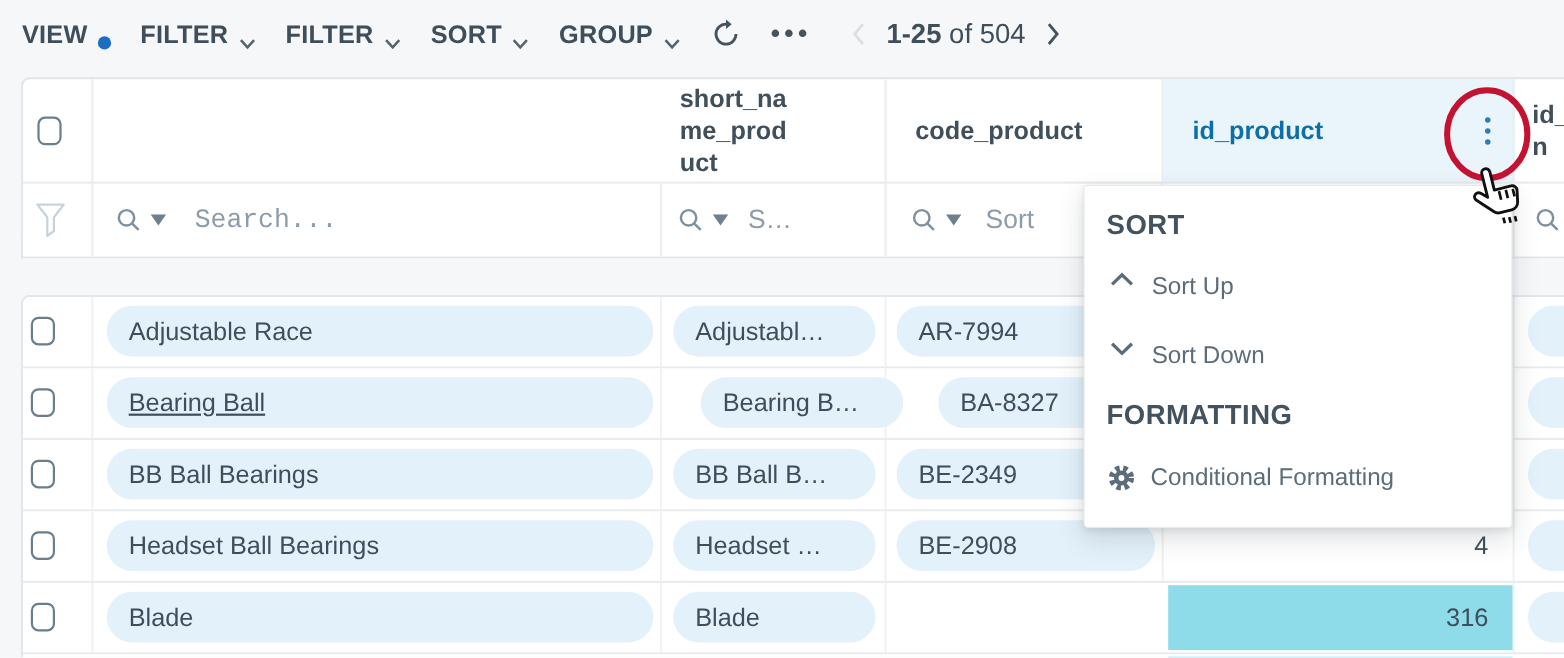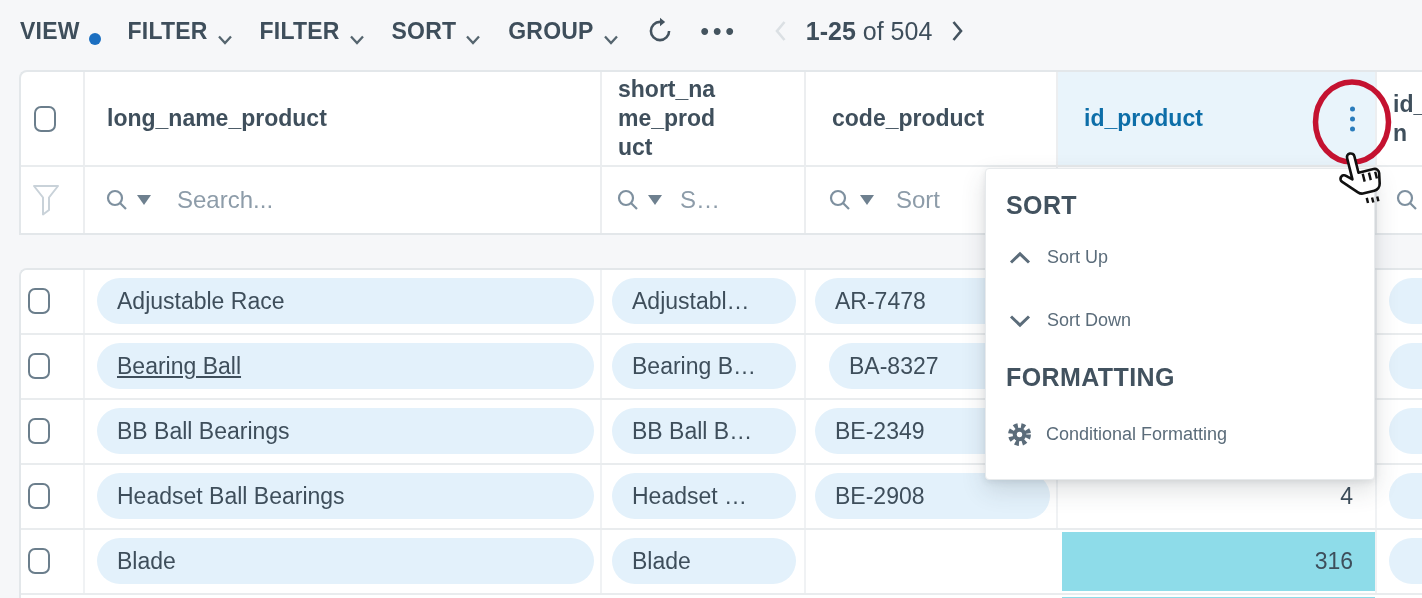--- a/index.html
+++ b/index.html
@@ -48,21 +48,21 @@
   
   .hcell.idcol{background:#e9f4fb;color:#0d6ea8;}
   .kebab{position:absolute;right:16px;top:50%;transform:translateY(-50%);display:flex;flex-direction:column;gap:5px;padding:4px;cursor:pointer;}
   .kebab i{width:5px;height:5px;border-radius:50%;background:#2a7cbc;display:block;}
 
   
   .menu{position:absolute;left:985px;top:168px;width:390px;height:312px;background:#fff;
     border:1px solid #e7eaec;border-radius:4px;box-sizing:border-box;z-index:40;
     box-shadow:0 10px 24px rgba(50,60,70,.16),0 2px 6px rgba(50,60,70,.10);}
   .menu-header{position:absolute;left:20px;font-size:25px;font-weight:bold;color:#42525f;letter-spacing:.4px;}
-  .menu-item{position:absolute;left:22px;display:flex;align-items:center;gap:15px;font-size:18px;color:#5b6c7a;cursor:pointer;white-space:nowrap;}
+  .menu-item{position:absolute;left:22px;display:flex;align-items:flex-start;gap:15px;font-size:22px;color:#5b6c7a;cursor:pointer;white-space:nowrap;}
 
   
   .annot{position:absolute;pointer-events:none;}
 </style>
 </head>
 <body>
 
 <div id="app">
 
   <div class="toolbar">
@@ -111,23 +111,20 @@
         </svg>
     </div>
   </div>
 
   <div id="grid">
 
     <div class="header-block">
 
       <div class="hcell" style="left:0;width:64px;justify-content:center;">
         <div class="cb" style="margin-right:14px;"></div>
-      </div>
-      <div class="hcell" style="left:64px;width:517px;padding-left:22px;">
-        <span>long_name_product</span>
       </div>
       <div class="hcell" style="left:581px;width:204px;padding-left:16px;">
         <div class="hlines">
           <div>short_na</div>
           <div>me_prod</div>
           <div>uct</div>
         </div>
       </div>
       <div class="hcell" style="left:785px;width:252px;padding-left:26px;">
         <span>code_product</span>
@@ -145,21 +142,21 @@
           <div>id_</div>
           <div>n</div>
         </div>
       </div>
 
       <div class="fcell" style="left:0;width:64px;justify-content:center;">
         <svg width="30" height="36" viewBox="0 0 30 36" style="margin-right:12px;">
           <path d="M3 4 h24 L18 15.5 V28 l-6 4.5 V15.5 Z" fill="none" stroke="#c9d2d9" stroke-width="2" stroke-linejoin="round"></path>
         </svg>
       </div>
-      <div class="fcell" style="left:64px;width:517px;padding-left:20px;">
+      <div class="fcell" style="left:64px;width:517px;padding-left:20px;font-family:Liberation Mono, monospace;">
         <span class="srch">
           <svg width="24" height="24" viewBox="0 0 24 24">
               <circle cx="10" cy="10" r="7" fill="none" stroke="#7e909f" stroke-width="2.2"></circle>
               <line x1="15.2" y1="15.2" x2="21" y2="21" stroke="#7e909f" stroke-width="2.2"></line>
             </svg>
           <span class="tri"></span>
         </span>
         <span class="ph">Search...</span>
       </div>
       <div class="fcell" style="left:581px;width:204px;padding-left:14px;">
@@ -195,35 +192,35 @@
 
       <div class="row" style="top:0;">
         <div class="vline" style="left:62px;"></div>
           <div class="vline" style="left:579px;"></div>
           <div class="vline" style="left:783px;"></div>
           <div class="vline" style="left:1035px;"></div>
           <div class="vline" style="left:1354px;"></div>
         <div class="cb"></div>
         <div class="pill" style="left:591px;width:184px;">Adjustabl…</div>
         <div class="pill" style="left:76px;width:497px;">Adjustable Race</div>
-        <div class="pill" style="left:794px;width:235px;">AR-7478</div>
+        <div class="pill" style="left:794px;width:235px;">AR-7994</div>
         <div class="idval"></div>
         <div class="pill" style="left:1368px;width:200px;"></div>
       </div>
 
       <div class="row" style="top:65px;">
         <div class="vline" style="left:62px;"></div>
           <div class="vline" style="left:579px;"></div>
           <div class="vline" style="left:783px;"></div>
           <div class="vline" style="left:1035px;"></div>
           <div class="vline" style="left:1354px;"></div>
         <div class="cb"></div>
         <div class="pill" style="left:76px;width:497px;text-decoration:underline;">Bearing Ball</div>
-        <div class="pill" style="left:591px;width:184px;">Bearing B…</div>
-        <div class="pill" style="left:808px;width:235px;">BA-8327</div>
+        <div class="pill" style="left:616px;width:184px;">Bearing B…</div>
+        <div class="pill" style="left:832px;width:235px;">BA-8327</div>
         <div class="idval"></div>
         <div class="pill" style="left:1368px;width:200px;"></div>
       </div>
 
       <div class="row" style="top:130px;">
         <div class="vline" style="left:62px;"></div>
           <div class="vline" style="left:579px;"></div>
           <div class="vline" style="left:783px;"></div>
           <div class="vline" style="left:1035px;"></div>
           <div class="vline" style="left:1354px;"></div>

